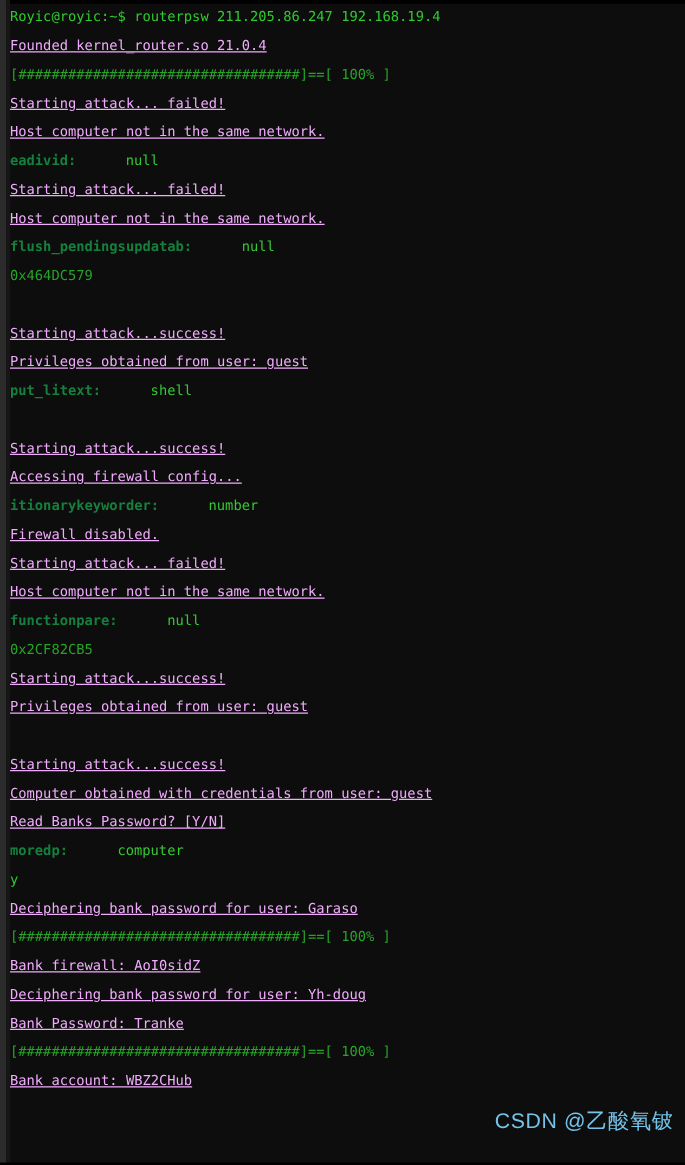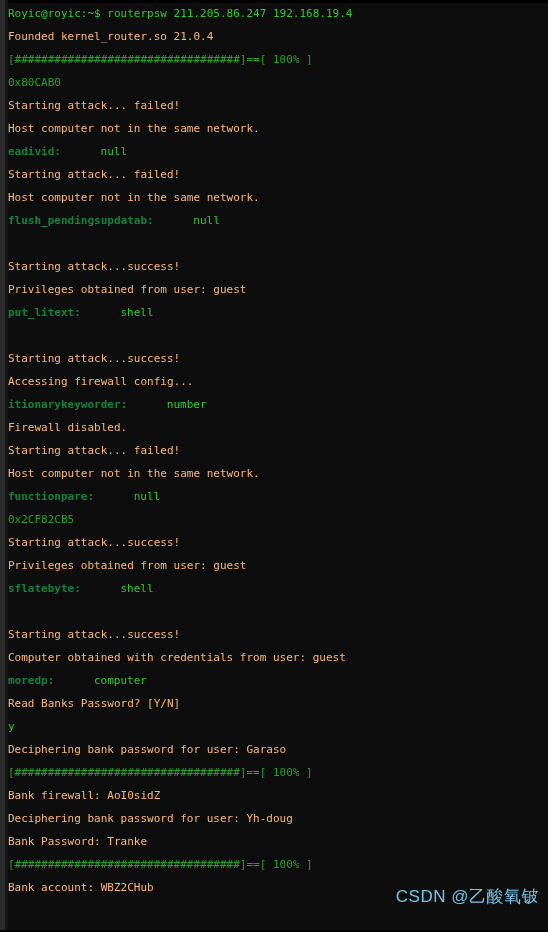--- a/index.html
+++ b/index.html
@@ -67,21 +67,21 @@
     font-size: 11px;
     letter-spacing: 0px;
     white-space: pre;
     color: #2ab32a;
     font-family: "DejaVu Sans Mono", "Liberation Mono", monospace;
   }
   .term-line.blank {
     color: transparent;
   }
   
-  .c-normal { color: #fdba74; }
+  .c-normal { color: #f0abfc; text-decoration: underline; }
   
   .c-bright { color: #2ecb2e; }
   
   .c-dim { color: #27a327; }
   
   .k-bold {
     font-weight: bold;
     color: #15803d;
   }
   .k-val {
@@ -107,48 +107,47 @@
 <div id="terminal-window">
 
   <div id="top-edge"></div>
   <div id="left-gutter"></div>
   <div id="left-gutter-inner"></div>
 
   <div id="console-output">
       <span class="term-line c-bright">Royic@royic:~$ routerpsw 211.205.86.247 192.168.19.4</span>
       <span class="term-line c-normal">Founded kernel_router.so 21.0.4</span>
       <span class="term-line c-dim">[##################################]==[ 100% ]</span>
-      <span class="term-line c-dim">0x80CAB0</span>
       <span class="term-line c-normal">Starting attack... failed!</span>
       <span class="term-line c-normal">Host computer not in the same network.</span>
       <span class="term-line"><span class="k-bold">eadivid:</span><span class="k-val"> null</span></span>
       <span class="term-line c-normal">Starting attack... failed!</span>
       <span class="term-line c-normal">Host computer not in the same network.</span>
       <span class="term-line"><span class="k-bold">flush_pendingsupdatab:</span><span class="k-val"> null</span></span>
+      <span class="term-line c-dim">0x464DC579</span>
       <span class="term-line blank"> </span>
       <span class="term-line c-normal">Starting attack...success!</span>
       <span class="term-line c-normal">Privileges obtained from user: guest</span>
       <span class="term-line"><span class="k-bold">put_litext:</span><span class="k-val"> shell</span></span>
       <span class="term-line blank"> </span>
       <span class="term-line c-normal">Starting attack...success!</span>
       <span class="term-line c-normal">Accessing firewall config...</span>
       <span class="term-line"><span class="k-bold">itionarykeyworder:</span><span class="k-val"> number</span></span>
       <span class="term-line c-normal">Firewall disabled.</span>
       <span class="term-line c-normal">Starting attack... failed!</span>
       <span class="term-line c-normal">Host computer not in the same network.</span>
       <span class="term-line"><span class="k-bold">functionpare:</span><span class="k-val"> null</span></span>
       <span class="term-line c-dim">0x2CF82CB5</span>
       <span class="term-line c-normal">Starting attack...success!</span>
       <span class="term-line c-normal">Privileges obtained from user: guest</span>
-      <span class="term-line"><span class="k-bold">sflatebyte:</span><span class="k-val"> shell</span></span>
       <span class="term-line blank"> </span>
       <span class="term-line c-normal">Starting attack...success!</span>
       <span class="term-line c-normal">Computer obtained with credentials from user: guest</span>
+      <span class="term-line c-normal">Read Banks Password? [Y/N]</span>
       <span class="term-line"><span class="k-bold">moredp:</span><span class="k-val"> computer</span></span>
-      <span class="term-line c-normal">Read Banks Password? [Y/N]</span>
       <span class="term-line c-bright">y</span>
       <span class="term-line c-normal">Deciphering bank password for user: Garaso</span>
       <span class="term-line c-dim">[##################################]==[ 100% ]</span>
       <span class="term-line c-normal">Bank firewall: AoI0sidZ</span>
       <span class="term-line c-normal">Deciphering bank password for user: Yh-doug</span>
       <span class="term-line c-normal">Bank Password: Tranke</span>
       <span class="term-line c-dim">[##################################]==[ 100% ]</span>
       <span class="term-line c-normal">Bank account: WBZ2CHub</span>
     </div>
 

